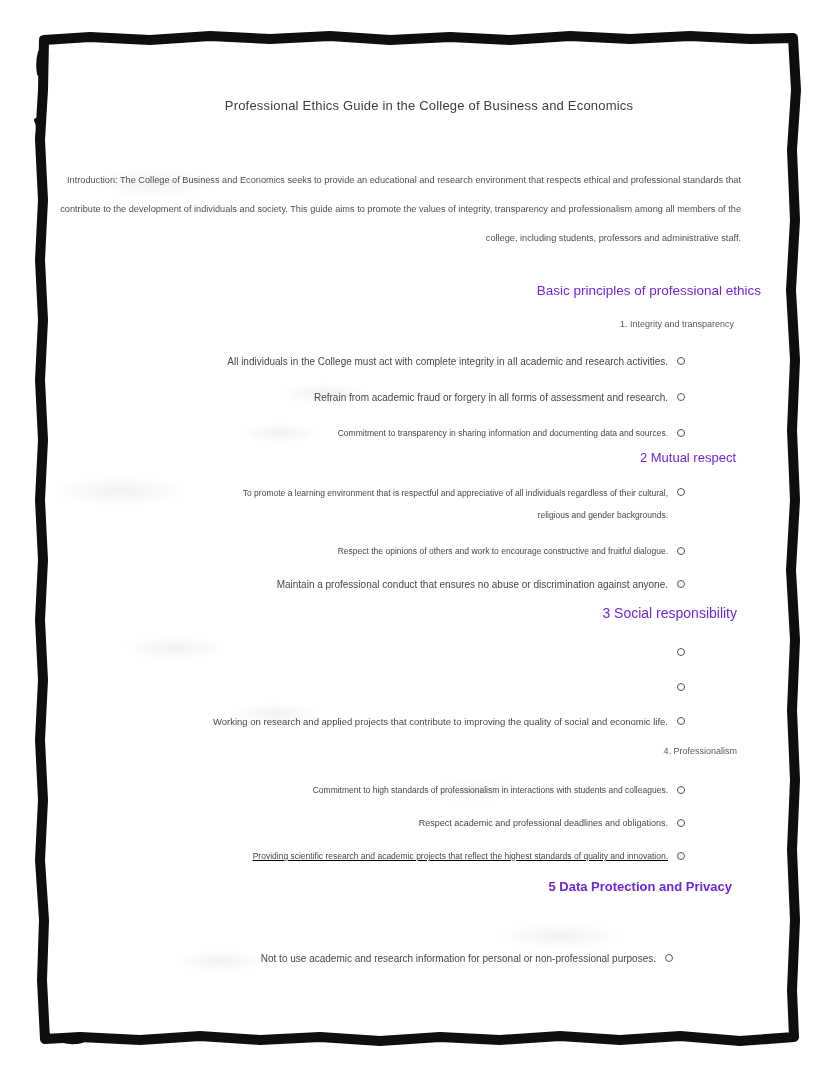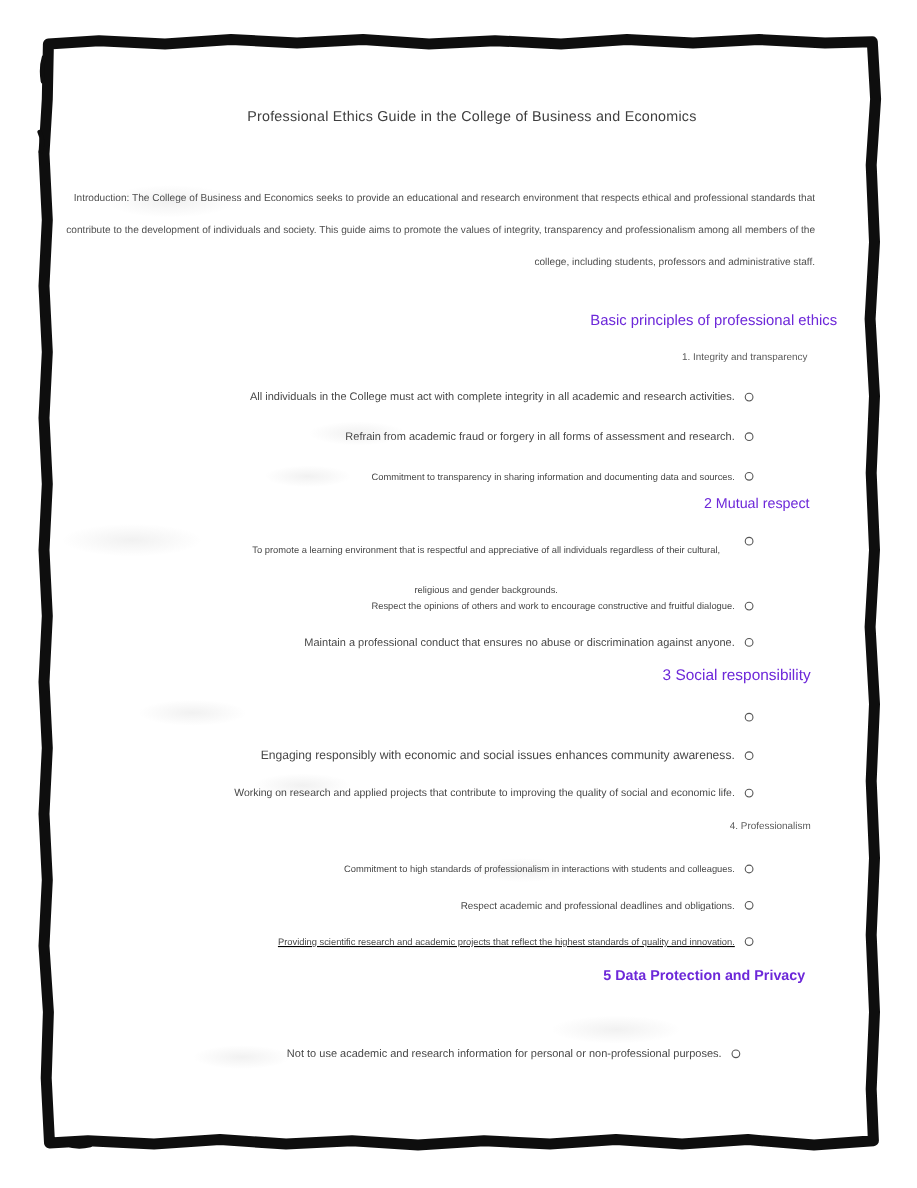--- a/index.html
+++ b/index.html
@@ -14,22 +14,22 @@
   }
   .intro{
     position:absolute;color:#4f4f4f;text-align:right;
   }
   .h{position:absolute;color:#6d28d9;white-space:nowrap;font-weight:400;}
   .sub{position:absolute;color:#5a5a5a;white-space:nowrap;}
   .row{
     position:absolute;display:flex;align-items:center;gap:9px;height:20px;
   }
   .row.wrap2{align-items:flex-start;height:auto;}
-  .rtext{color:#474747;text-align:center;white-space:nowrap;}
-  .row.wrap2 .rtext{white-space:normal;line-height:36px;}
+  .rtext{color:#474747;text-align:right;white-space:nowrap;}
+  .row.wrap2 .rtext{white-space:normal;line-height:22px;}
   .radio{
     width:8px;height:8px;border:1.3px solid #565656;border-radius:50%;
     background:transparent;flex:0 0 auto;box-sizing:border-box;display:inline-block;
   }
   .row.wrap2 .radio{margin-top:6px;}
   .smudge{
     position:absolute;border-radius:50%;
     background:radial-gradient(ellipse at center, rgba(60,60,60,0.07), rgba(60,60,60,0) 70%);
     pointer-events:none;
   }
@@ -91,21 +91,20 @@
     <span class="rtext" style="font-size:10px;">Maintain a professional conduct that ensures no abuse or discrimination against anyone.</span>
     <span class="radio"></span>
   </div>
 
   <div class="h" style="right:121px;top:605px;font-size:14px;">3 Social responsibility</div>
 
   <div class="row" style="right:173px;top:642px;">
     <span class="radio"></span>
   </div>
   <div class="row" style="right:173px;top:677px;">
-    <span class="rtext" style="font-size:11px;">Engaging responsibly with economic and social issues enhances community awareness.</span>
     <span class="radio"></span>
   </div>
   <div class="row" style="right:173px;top:711px;">
     <span class="rtext" style="font-size:9.5px;">Working on research and applied projects that contribute to improving the quality of social and economic life.</span>
     <span class="radio"></span>
   </div>
 
   <div class="sub" style="right:121px;top:746px;font-size:9px;">4. Professionalism</div>
 
   <div class="row" style="right:173px;top:780px;">

